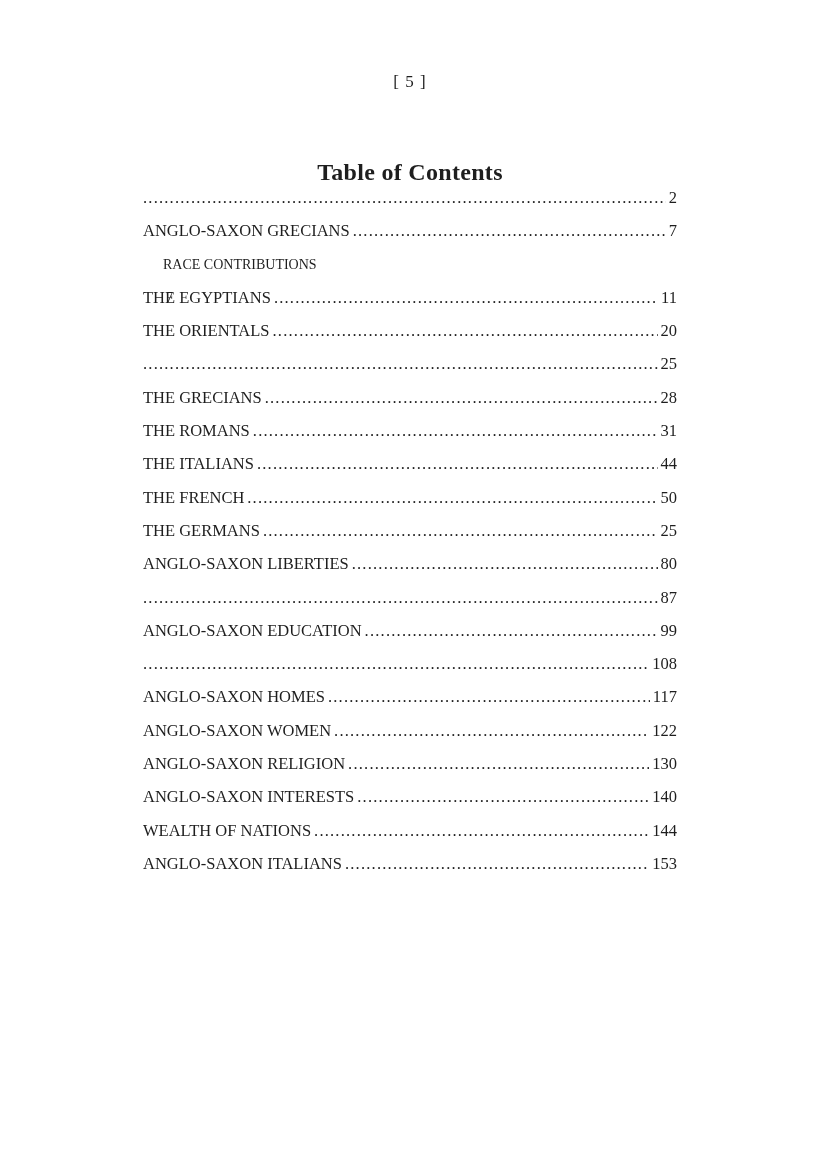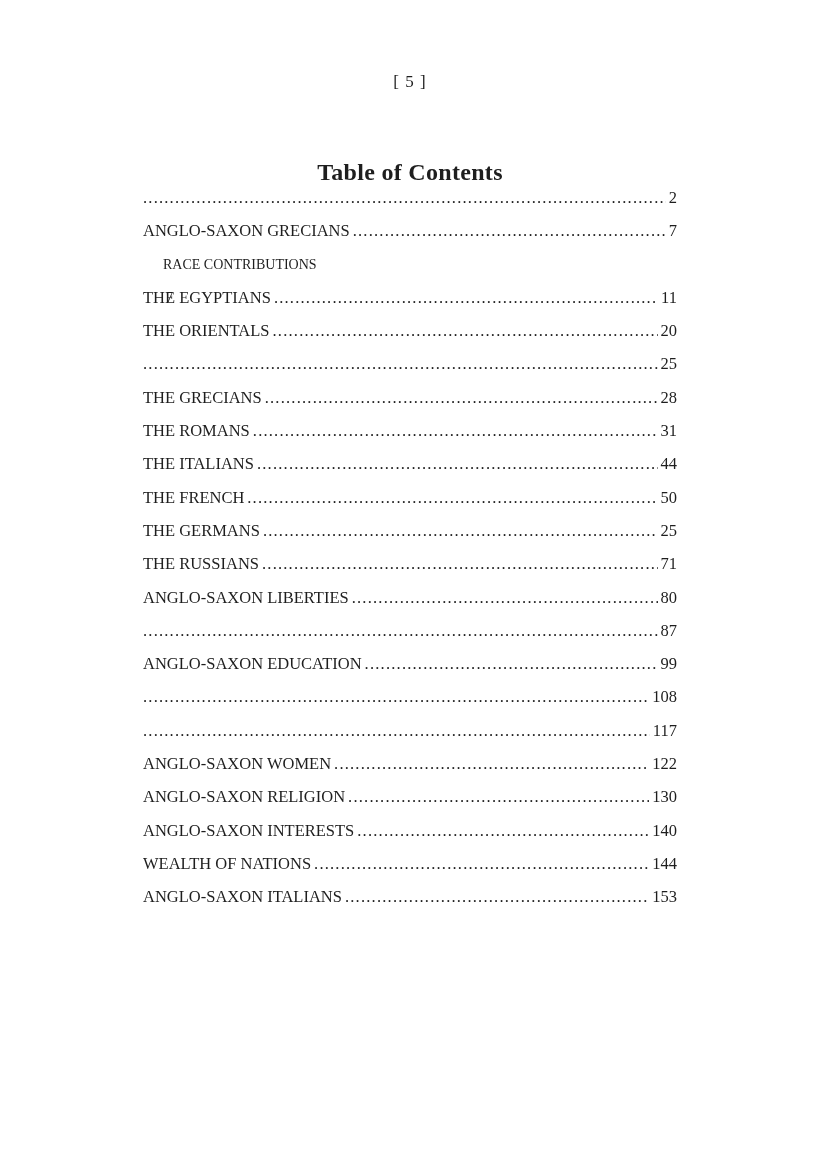--- a/index.html
+++ b/index.html
@@ -142,25 +142,20 @@
     <span class="toc-dots"></span>
     <span class="toc-page">50</span>
   </div>
 
   <div class="toc-row">
     <span class="toc-title">THE GERMANS</span>
     <span class="toc-dots"></span>
     <span class="toc-page">25</span>
   </div>
 
-  <div class="toc-row">
-    <span class="toc-title">THE RUSSIANS</span>
-    <span class="toc-dots"></span>
-    <span class="toc-page">71</span>
-  </div>
 
 
   <div class="toc-row">
     <span class="toc-title">ANGLO-SAXON LIBERTIES</span>
     <span class="toc-dots"></span>
     <span class="toc-page">80</span>
   </div>
 
   <div class="toc-row">
     <span class="toc-dots"></span>
@@ -173,20 +168,21 @@
     <span class="toc-dots"></span>
     <span class="toc-page">99</span>
   </div>
 
   <div class="toc-row">
     <span class="toc-dots"></span>
     <span class="toc-page">108</span>
   </div>
 
   <div class="toc-row">
+    <span class="toc-title">ANGLO-SAXON HOMES</span>
     <span class="toc-dots"></span>
     <span class="toc-page">117</span>
   </div>
 
   <div class="toc-row">
     <span class="toc-title">ANGLO-SAXON WOMEN</span>
     <span class="toc-dots"></span>
     <span class="toc-page">122</span>
   </div>
 

